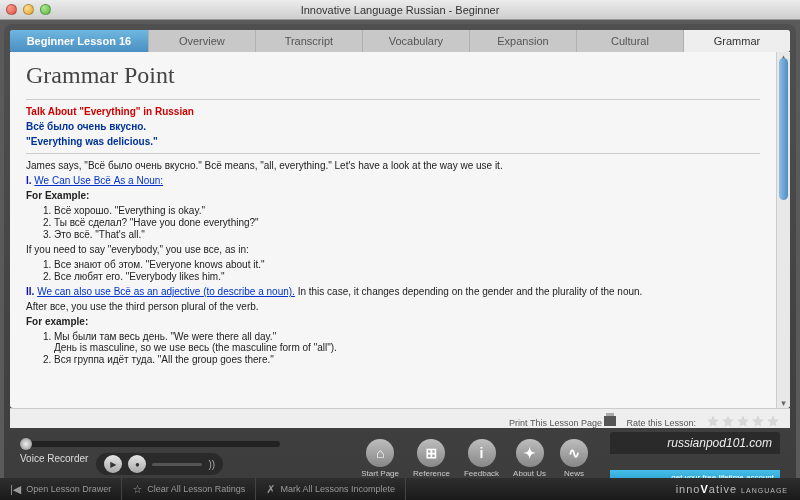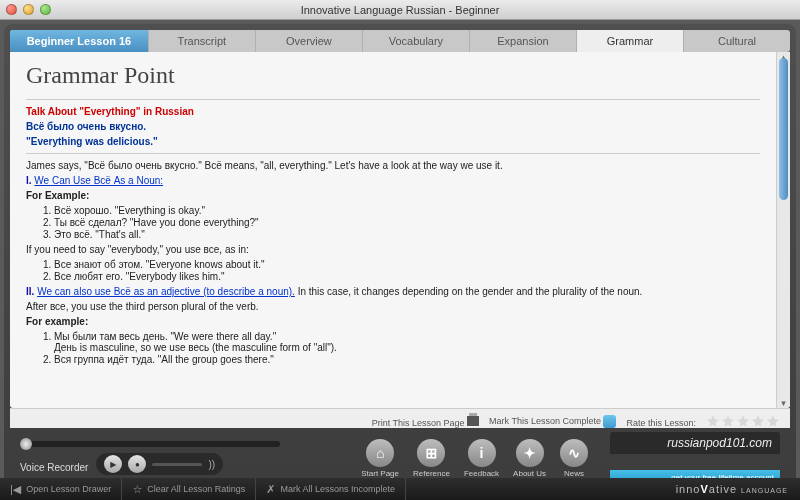--- a/index.html
+++ b/index.html
@@ -78,26 +78,26 @@
     <div class="dot y"></div>
     <div class="dot g"></div>
   </div>
   <div class="title">Innovative Language Russian - Beginner</div>
 </div>
 
 <div class="app">
 
   <div class="tabs">
     <div class="tab current">Beginner Lesson 16</div>
+    <div class="tab">Overview</div>
     <div class="tab">Transcript</div>
-    <div class="tab">Overview</div>
     <div class="tab">Vocabulary</div>
     <div class="tab">Expansion</div>
+    <div class="tab">Cultural</div>
     <div class="tab active">Grammar</div>
-    <div class="tab">Cultural</div>
   </div>
 
   <div class="content-wrap">
     <div class="content">
       <h1>Grammar Point</h1>
       <div class="hr"></div>
       <p class="red">Talk About "Everything" in Russian</p>
       <p class="navy">Всё было очень вкусно.</p>
       <p class="navy">"Everything was delicious."</p>
       <div class="hr"></div>
@@ -124,21 +124,20 @@
     </div>
     <div class="scroll">
       <div class="sarrow" style="top:0">▴</div>
       <div class="knob"></div>
       <div class="sarrow" style="bottom:0">▾</div>
     </div>
   </div>
 
   <div class="footer-bar">
     <span><span>Print This Lesson Page</span> <span class="printer"></span></span>
-    <span><span>Mark This Lesson Complete</span> <span class="chk"></span></span>
     <span>Rate this Lesson:</span>
     <span class="stars">
       <svg class="star-svg" viewBox="0 0 24 24">
           <path fill="#d7d7d7" d="M12 2l2.9 6.9L22 10l-5.5 4.8L18 22l-6-3.5L6 22l1.5-7.2L2 10l7.1-1.1z"></path>
         </svg>
       <svg class="star-svg" viewBox="0 0 24 24">
           <path fill="#d7d7d7" d="M12 2l2.9 6.9L22 10l-5.5 4.8L18 22l-6-3.5L6 22l1.5-7.2L2 10l7.1-1.1z"></path>
         </svg>
       <svg class="star-svg" viewBox="0 0 24 24">
           <path fill="#d7d7d7" d="M12 2l2.9 6.9L22 10l-5.5 4.8L18 22l-6-3.5L6 22l1.5-7.2L2 10l7.1-1.1z"></path>
@@ -149,21 +148,21 @@
       <svg class="star-svg" viewBox="0 0 24 24">
           <path fill="#d7d7d7" d="M12 2l2.9 6.9L22 10l-5.5 4.8L18 22l-6-3.5L6 22l1.5-7.2L2 10l7.1-1.1z"></path>
         </svg>
     </span>
   </div>
 
   <div class="player">
     <div style="display:flex;flex-direction:column;gap:6px">
       <div class="progress"></div>
       <div class="vr">
-        <div style="display:flex;align-items:flex-end;gap:8px;">
+        <div style="display:flex;align-items:flex-start;gap:8px;">
           <span class="vr-label">Voice Recorder</span>
           <div class="vr-controls">
             <div class="rbtn">▶</div>
             <div class="rbtn">●</div>
             <div class="vol"></div>
             <span style="color:#aaa;font-size:10px">))</span>
           </div>
         </div>
       </div>
     </div>

